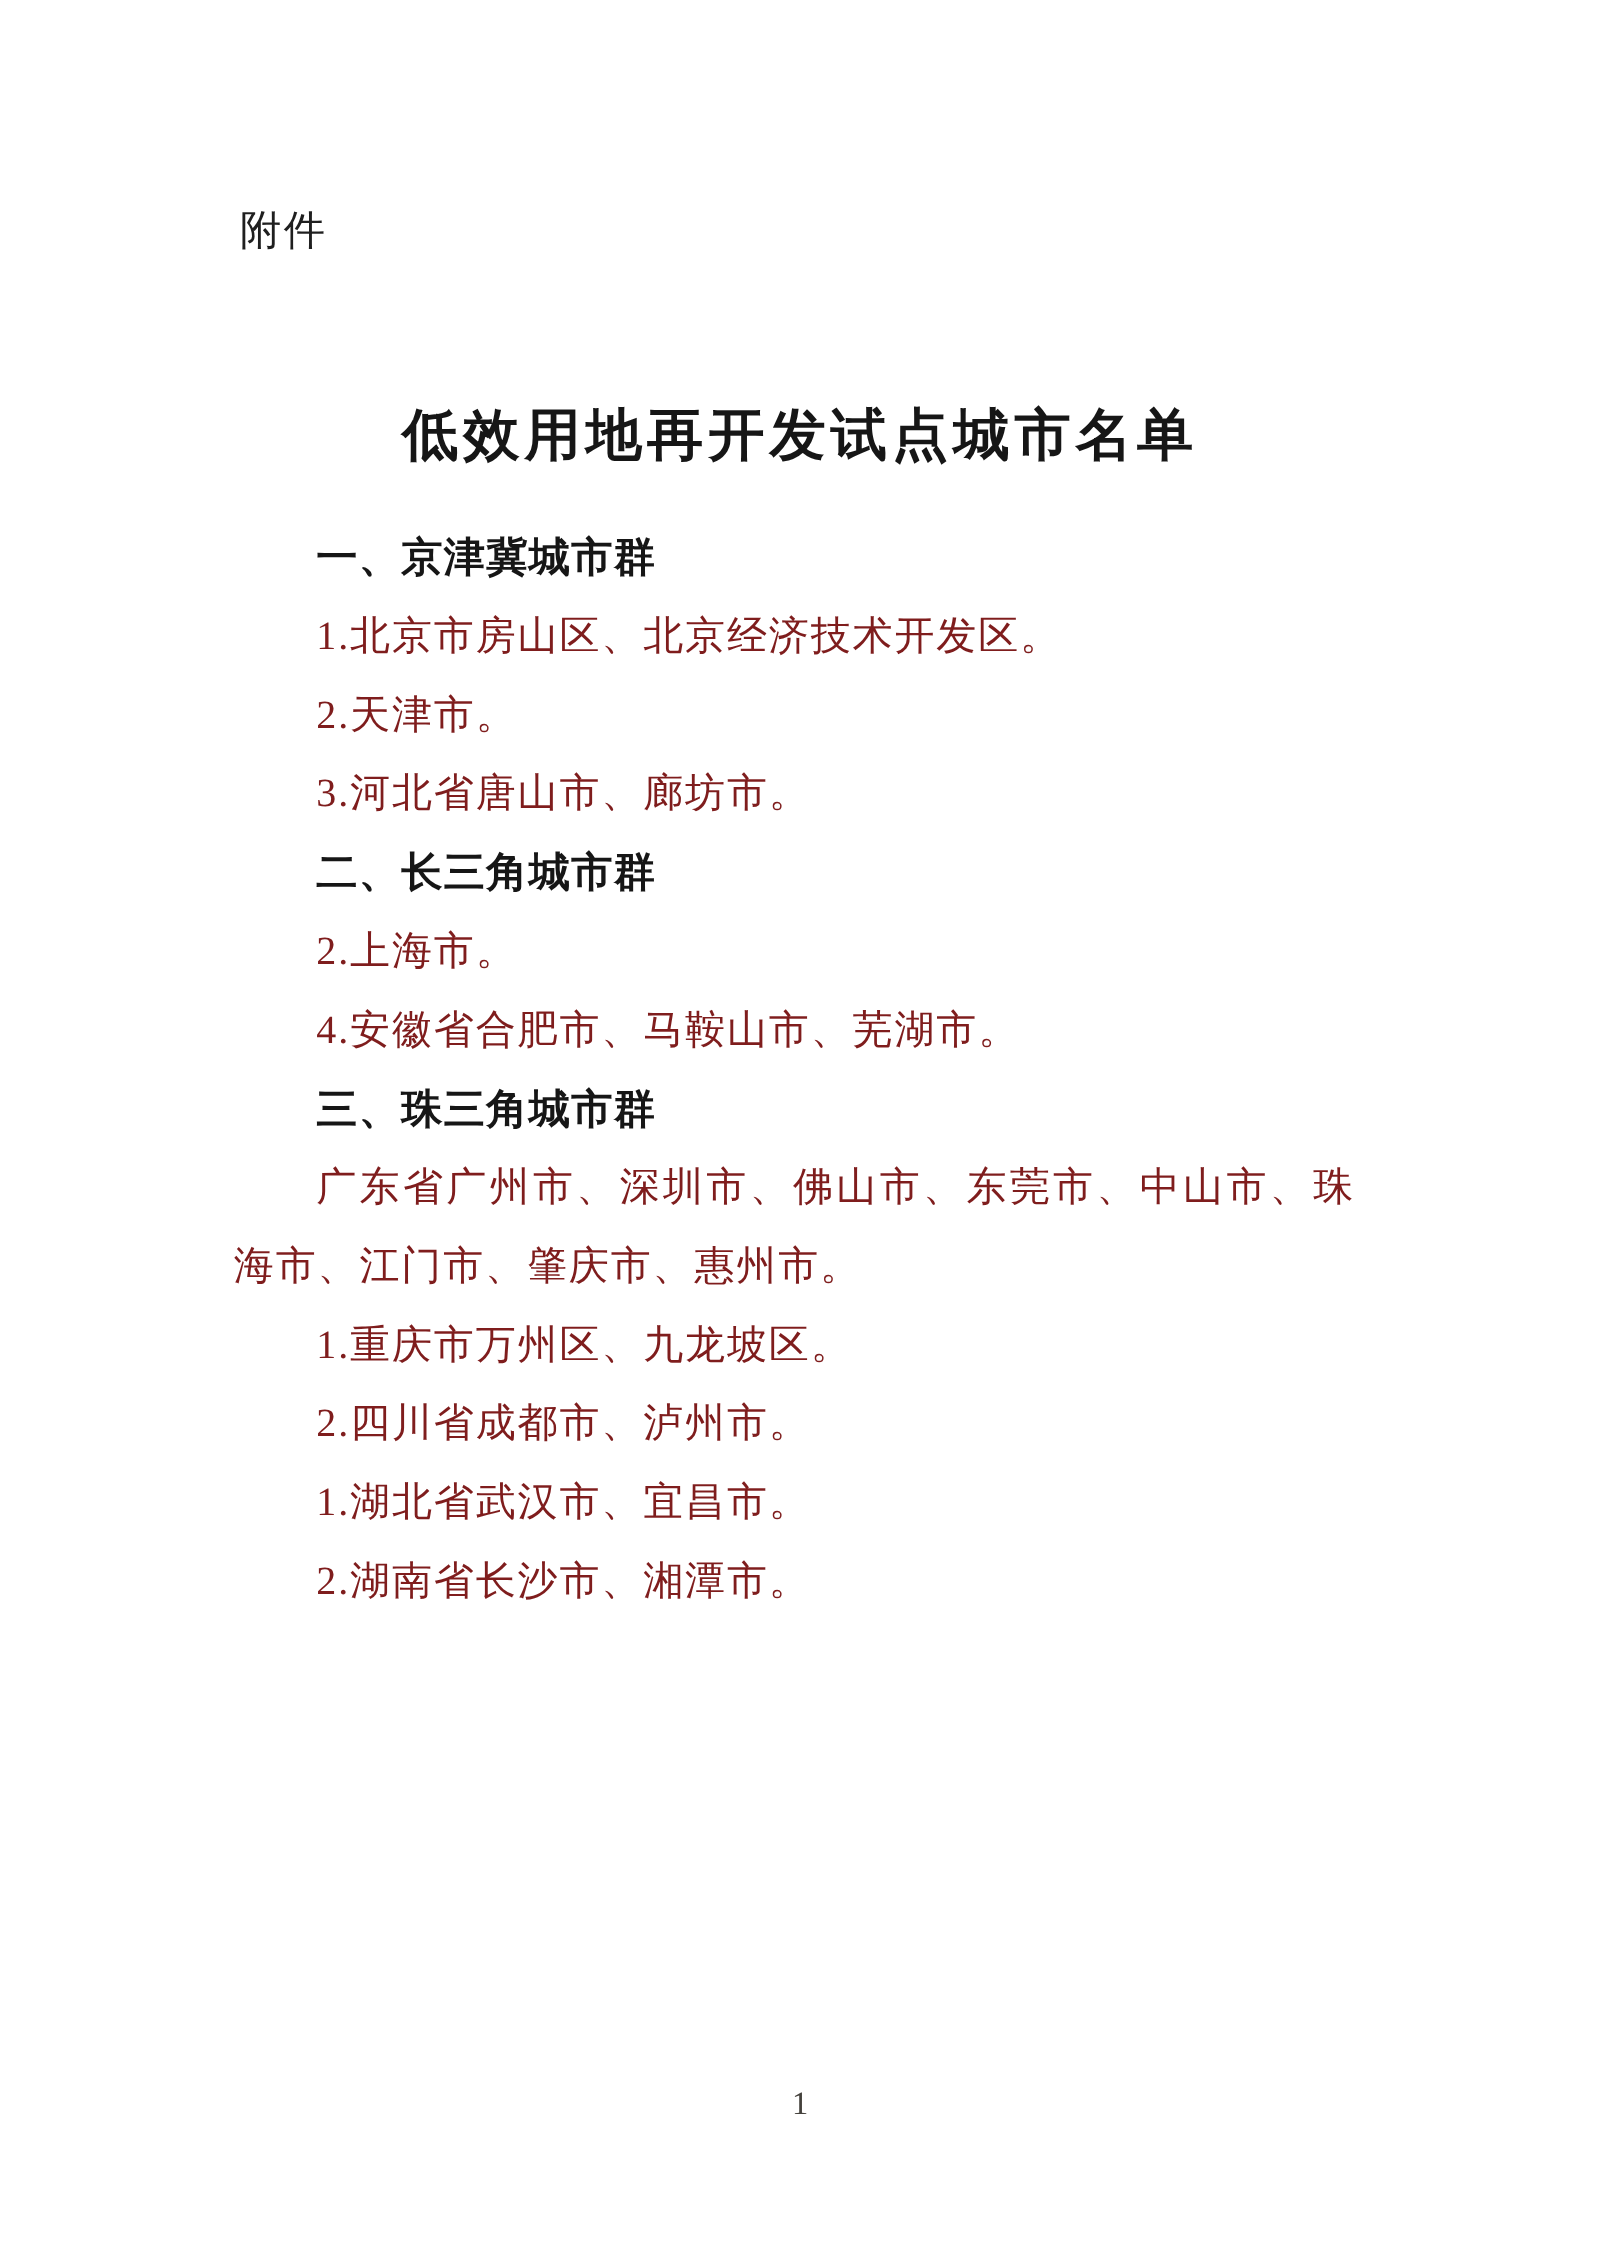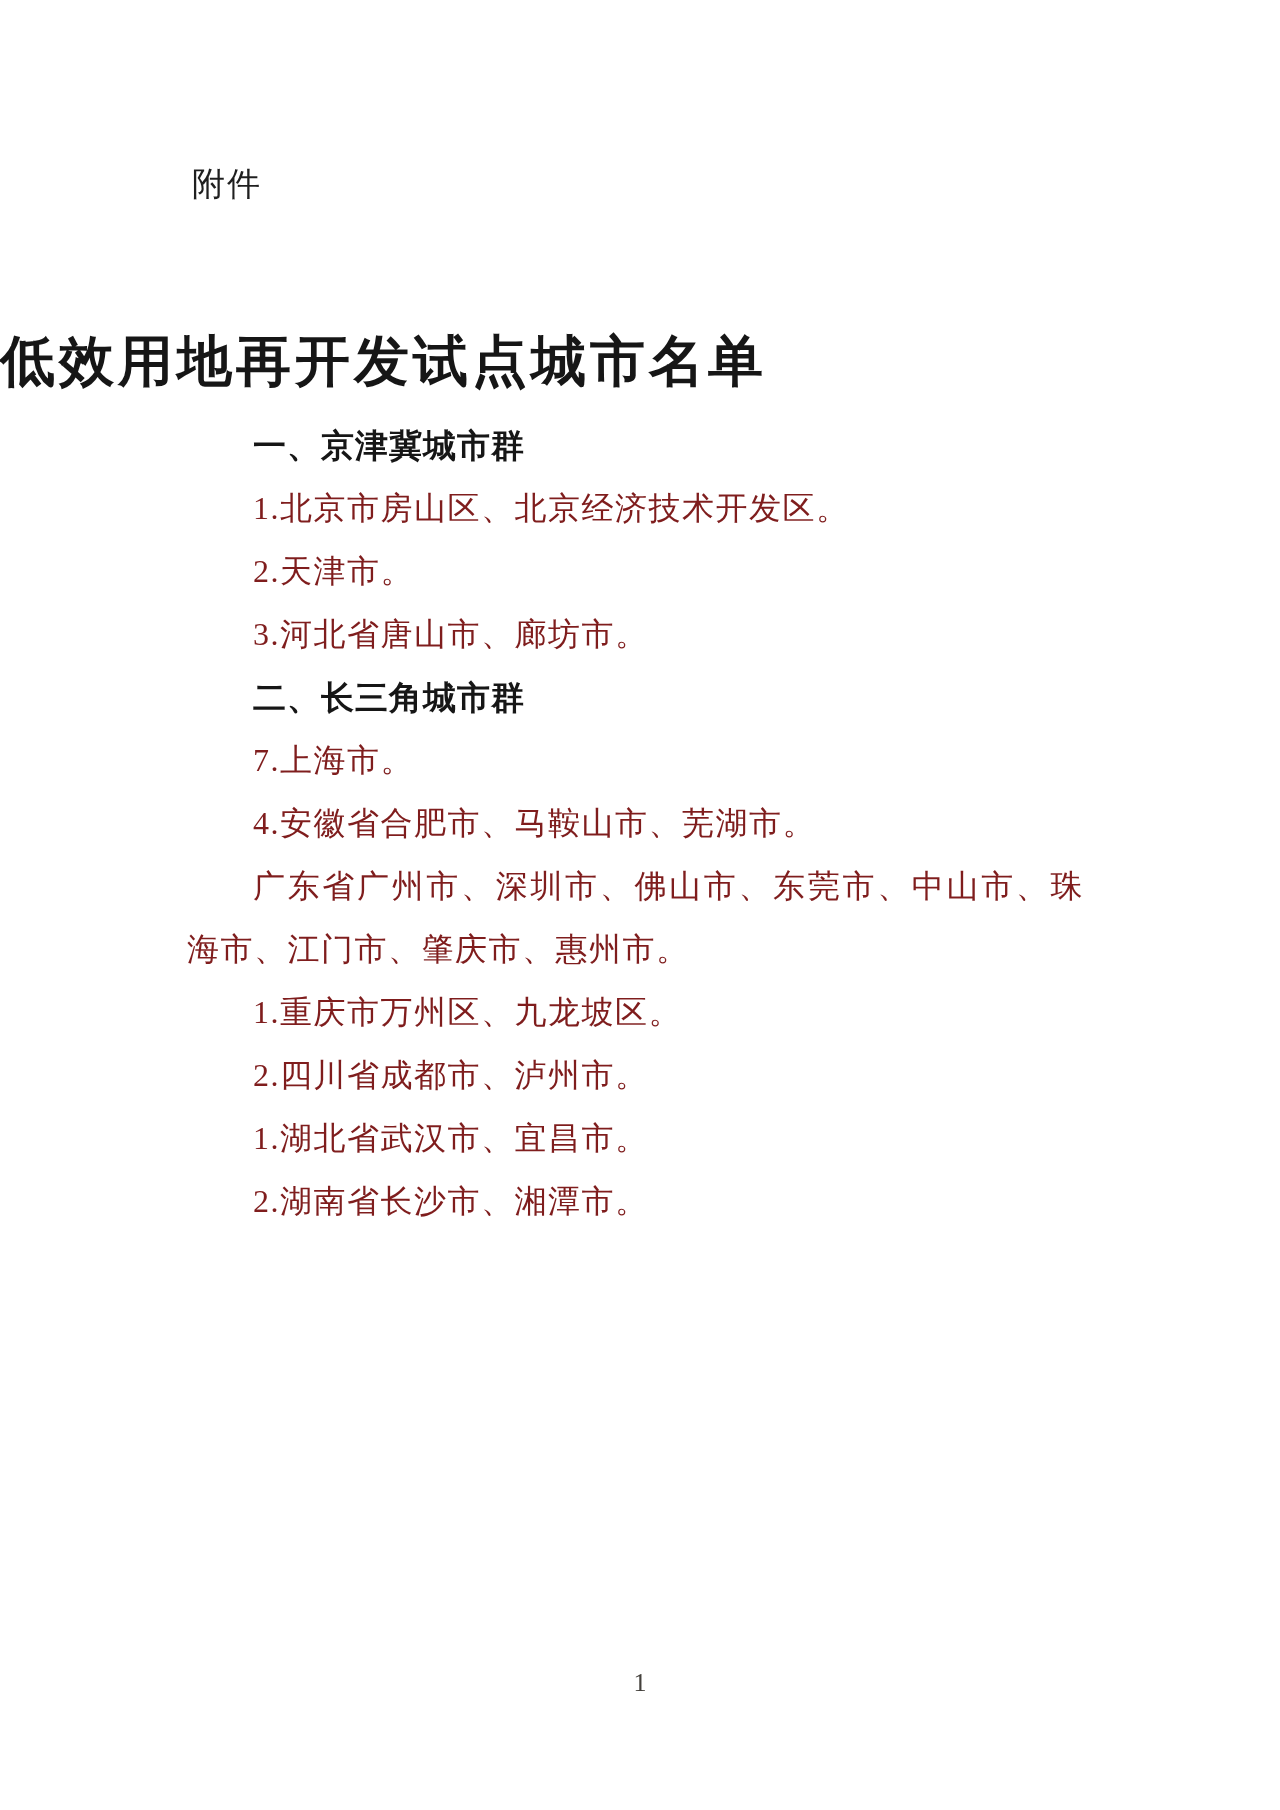--- a/index.html
+++ b/index.html
@@ -24,22 +24,23 @@
     font-size: 33px;
     font-weight: 500;
     letter-spacing: 2px;
     color: #1f1f1f;
   }
   .doc-title {
     position: absolute;
     left: 0;
     top: 288px;
     width: 100%;
+    text-align: center;
     font-family: "Liberation Sans", sans-serif;
-    font-size: 55px;
+    font-size: 45px;
     font-weight: 700;
     letter-spacing: 4px;
     color: #161616;
   }
   .doc-body {
     position: absolute;
     left: 187px;
     top: 414px;
     width: 897px;
   }
@@ -83,22 +84,23 @@
   <div class="attachment-label">附件</div>
 
   <h1 class="doc-title">低效用地再开发试点城市名单</h1>
 
   <div class="doc-body">
       <h2 class="section-heading">一、京津冀城市群</h2>
       <p class="body-para">1.北京市房山区、北京经济技术开发区。</p>
       <p class="body-para">2.天津市。</p>
       <p class="body-para">3.河北省唐山市、廊坊市。</p>
       <h2 class="section-heading">二、长三角城市群</h2>
-      <p class="body-para">7.上海市。</p>
+      <p class="body-para">2.上海市。</p>
       <p class="body-para">4.安徽省合肥市、马鞍山市、芜湖市。</p>
+      <h2 class="section-heading">三、珠三角城市群</h2>
       <p class="body-para">广东省广州市、深圳市、佛山市、东莞市、中山市、珠海市、江门市、肇庆市、惠州市。</p>
       <p class="body-para">1.重庆市万州区、九龙坡区。</p>
       <p class="body-para">2.四川省成都市、泸州市。</p>
       <p class="body-para">1.湖北省武汉市、宜昌市。</p>
       <p class="body-para">2.湖南省长沙市、湘潭市。</p>
     </div>
 
   <div class="page-number">1</div>
 
 </div>

